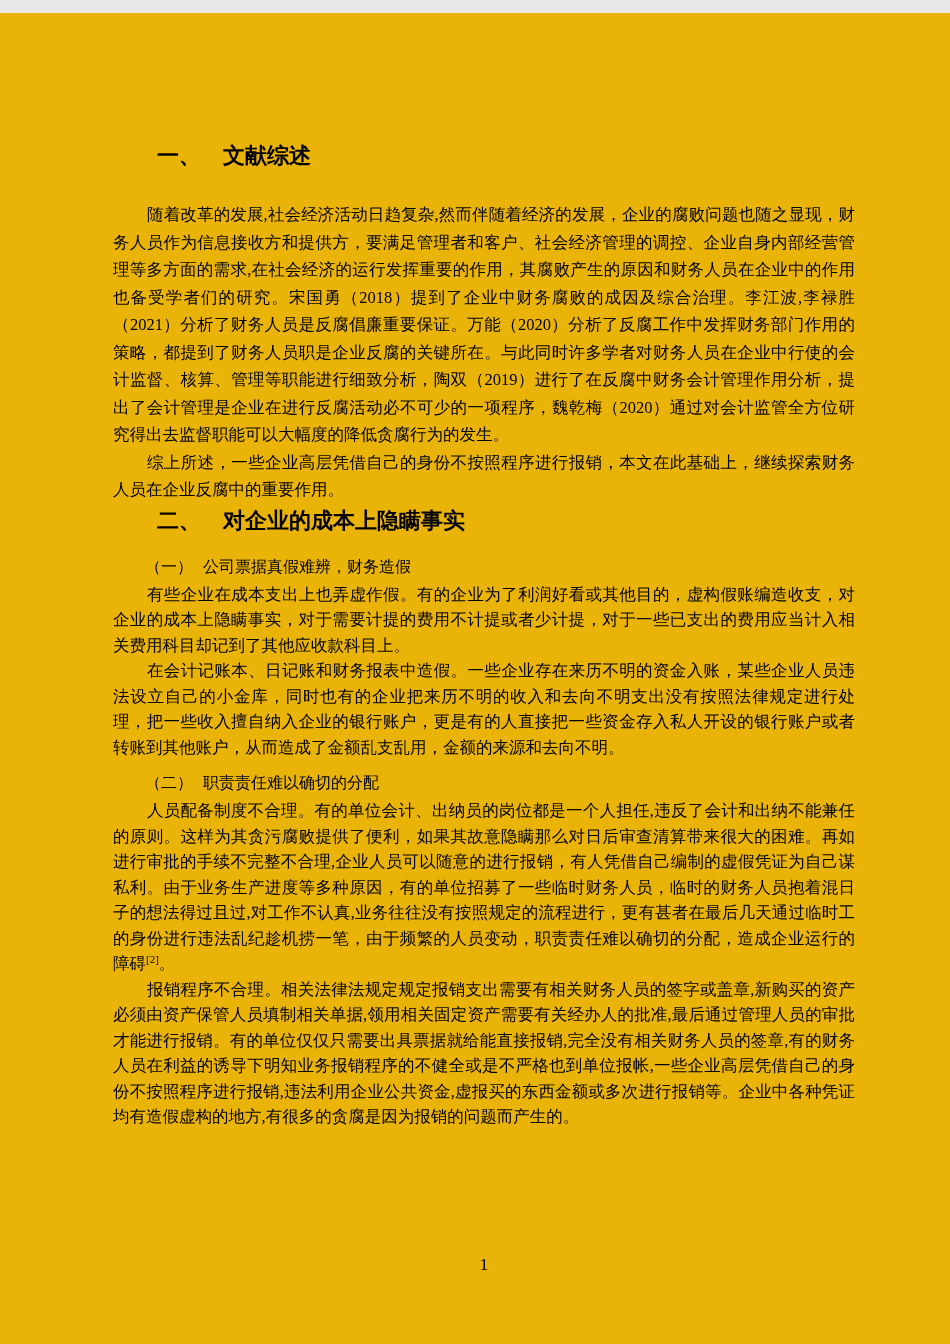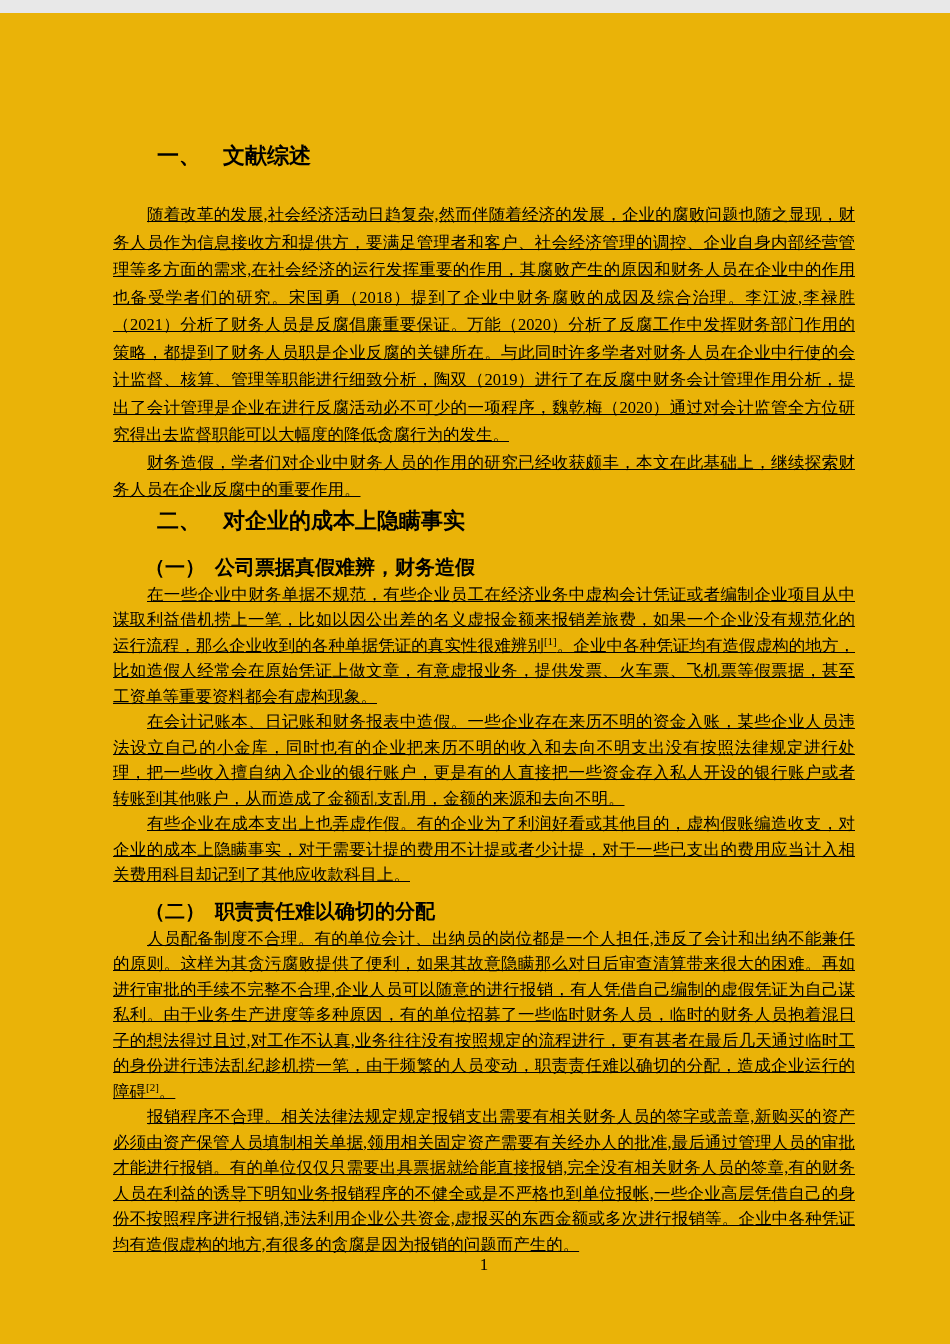--- a/index.html
+++ b/index.html
@@ -32,35 +32,34 @@
     line-height: 34px;
     color: #000000;
   }
   .h1-first { margin-top: 126px; }
   .h1-second { margin-top: 0; }
   .h1 .sec-num { margin-right: 22px; }
   .h3 {
     margin: 14px 0 0 0;
     padding-left: 32px;
     font-family: "Liberation Sans", "DejaVu Sans", sans-serif;
-    font-weight: bold;
-    font-size: 20px;
+    font-weight: normal;
+    font-size: 16px;
     line-height: 30px;
     color: #000000;
   }
   .h3-second { margin-top: 8px; }
   .h3 .sub-num { margin-right: 10px; }
   .para {
     margin: 0;
     font-size: 16.5px;
     line-height: 25.5px;
     text-align: justify;
     text-indent: 34px;
     color: #000000;
-    text-decoration: underline;
   }
   .para-intro { line-height: 27.5px; }
   .p-first { margin-top: 28px; }
   .fn {
     font-size: 11px;
     line-height: 0;
     vertical-align: super;
   }
   .page-number {
     position: absolute;
@@ -76,31 +75,30 @@
 </head>
 <body>
 
 <div class="page">
   <div class="content">
 
     <h1 class="h1 h1-first"><span class="sec-num">一、</span><span>文献综述</span></h1>
 
     <p class="para para-intro p-first">随着改革的发展,社会经济活动日趋复杂,然而伴随着经济的发展，企业的腐败问题也随之显现，财务人员作为信息接收方和提供方，要满足管理者和客户、社会经济管理的调控、企业自身内部经营管理等多方面的需求,在社会经济的运行发挥重要的作用，其腐败产生的原因和财务人员在企业中的作用也备受学者们的研究。宋国勇（2018）提到了企业中财务腐败的成因及综合治理。李江波,李禄胜（2021）分析了财务人员是反腐倡廉重要保证。万能（2020）分析了反腐工作中发挥财务部门作用的策略，都提到了财务人员职是企业反腐的关键所在。与此同时许多学者对财务人员在企业中行使的会计监督、核算、管理等职能进行细致分析，陶双（2019）进行了在反腐中财务会计管理作用分析，提出了会计管理是企业在进行反腐活动必不可少的一项程序，魏乾梅（2020）通过对会计监管全方位研究得出去监督职能可以大幅度的降低贪腐行为的发生。</p>
 
-    <p class="para para-intro">财务造假，学者们对企业中财务人员的作用的研究已经收获颇丰，本文在此基础上，继续探索财务人员在企业反腐中的重要作用。</p>
+    <p class="para para-intro">综上所述，一些企业高层凭借自己的身份不按照程序进行报销，本文在此基础上，继续探索财务人员在企业反腐中的重要作用。</p>
 
     <h1 class="h1 h1-second"><span class="sec-num">二、</span><span>对企业的成本上隐瞒事实</span></h1>
 
     <h3 class="h3"><span class="sub-num">（一）</span><span>公司票据真假难辨，财务造假</span></h3>
 
-    <p class="para"><span>在一些企业中财务单据不规范，有些企业员工在经济业务中虚构会计凭证或者编制企业项目从中谋取利益借机捞上一笔，比如以因公出差的名义虚报金额来报销差旅费，如果一个企业没有规范化的运行流程，那么企业收到的各种单据凭证的真实性很难辨别</span><sup class="fn">[1]</sup><span>。企业中各种凭证均有造假虚构的地方，比如造假人经常会在原始凭证上做文章，有意虚报业务，提供发票、火车票、飞机票等假票据，甚至工资单等重要资料都会有虚构现象。</span></p>
+
+    <p class="para">有些企业在成本支出上也弄虚作假。有的企业为了利润好看或其他目的，虚构假账编造收支，对企业的成本上隐瞒事实，对于需要计提的费用不计提或者少计提，对于一些已支出的费用应当计入相关费用科目却记到了其他应收款科目上。</p>
 
     <p class="para">在会计记账本、日记账和财务报表中造假。一些企业存在来历不明的资金入账，某些企业人员违法设立自己的小金库，同时也有的企业把来历不明的收入和去向不明支出没有按照法律规定进行处理，把一些收入擅自纳入企业的银行账户，更是有的人直接把一些资金存入私人开设的银行账户或者转账到其他账户，从而造成了金额乱支乱用，金额的来源和去向不明。</p>
-
-    <p class="para">有些企业在成本支出上也弄虚作假。有的企业为了利润好看或其他目的，虚构假账编造收支，对企业的成本上隐瞒事实，对于需要计提的费用不计提或者少计提，对于一些已支出的费用应当计入相关费用科目却记到了其他应收款科目上。</p>
 
     <h3 class="h3 h3-second"><span class="sub-num">（二）</span><span>职责责任难以确切的分配</span></h3>
 
     <p class="para"><span>人员配备制度不合理。有的单位会计、出纳员的岗位都是一个人担任,违反了会计和出纳不能兼任的原则。这样为其贪污腐败提供了便利，如果其故意隐瞒那么对日后审查清算带来很大的困难。再如进行审批的手续不完整不合理,企业人员可以随意的进行报销，有人凭借自己编制的虚假凭证为自己谋私利。由于业务生产进度等多种原因，有的单位招募了一些临时财务人员，临时的财务人员抱着混日子的想法得过且过,对工作不认真,业务往往没有按照规定的流程进行，更有甚者在最后几天通过临时工的身份进行违法乱纪趁机捞一笔，由于频繁的人员变动，职责责任难以确切的分配，造成企业运行的障碍</span><sup class="fn">[2]</sup><span>。</span></p>
 
     <p class="para">报销程序不合理。相关法律法规定规定报销支出需要有相关财务人员的签字或盖章,新购买的资产必须由资产保管人员填制相关单据,领用相关固定资产需要有关经办人的批准,最后通过管理人员的审批才能进行报销。有的单位仅仅只需要出具票据就给能直接报销,完全没有相关财务人员的签章,有的财务人员在利益的诱导下明知业务报销程序的不健全或是不严格也到单位报帐,一些企业高层凭借自己的身份不按照程序进行报销,违法利用企业公共资金,虚报买的东西金额或多次进行报销等。企业中各种凭证均有造假虚构的地方,有很多的贪腐是因为报销的问题而产生的。</p>
 
   </div>
 
   <div class="page-number">1</div>

